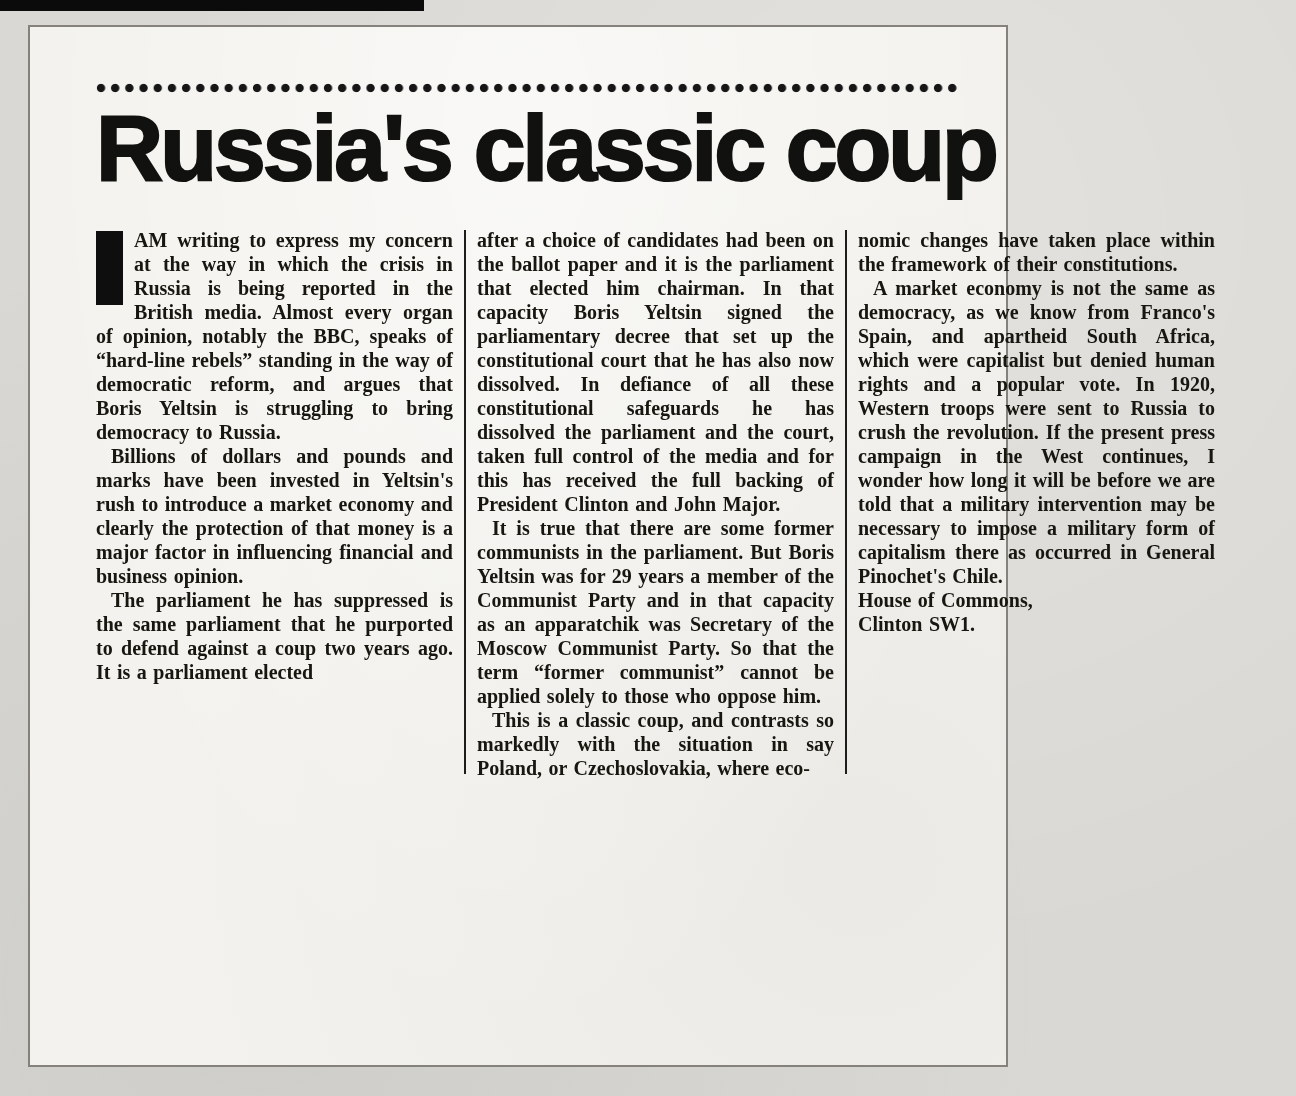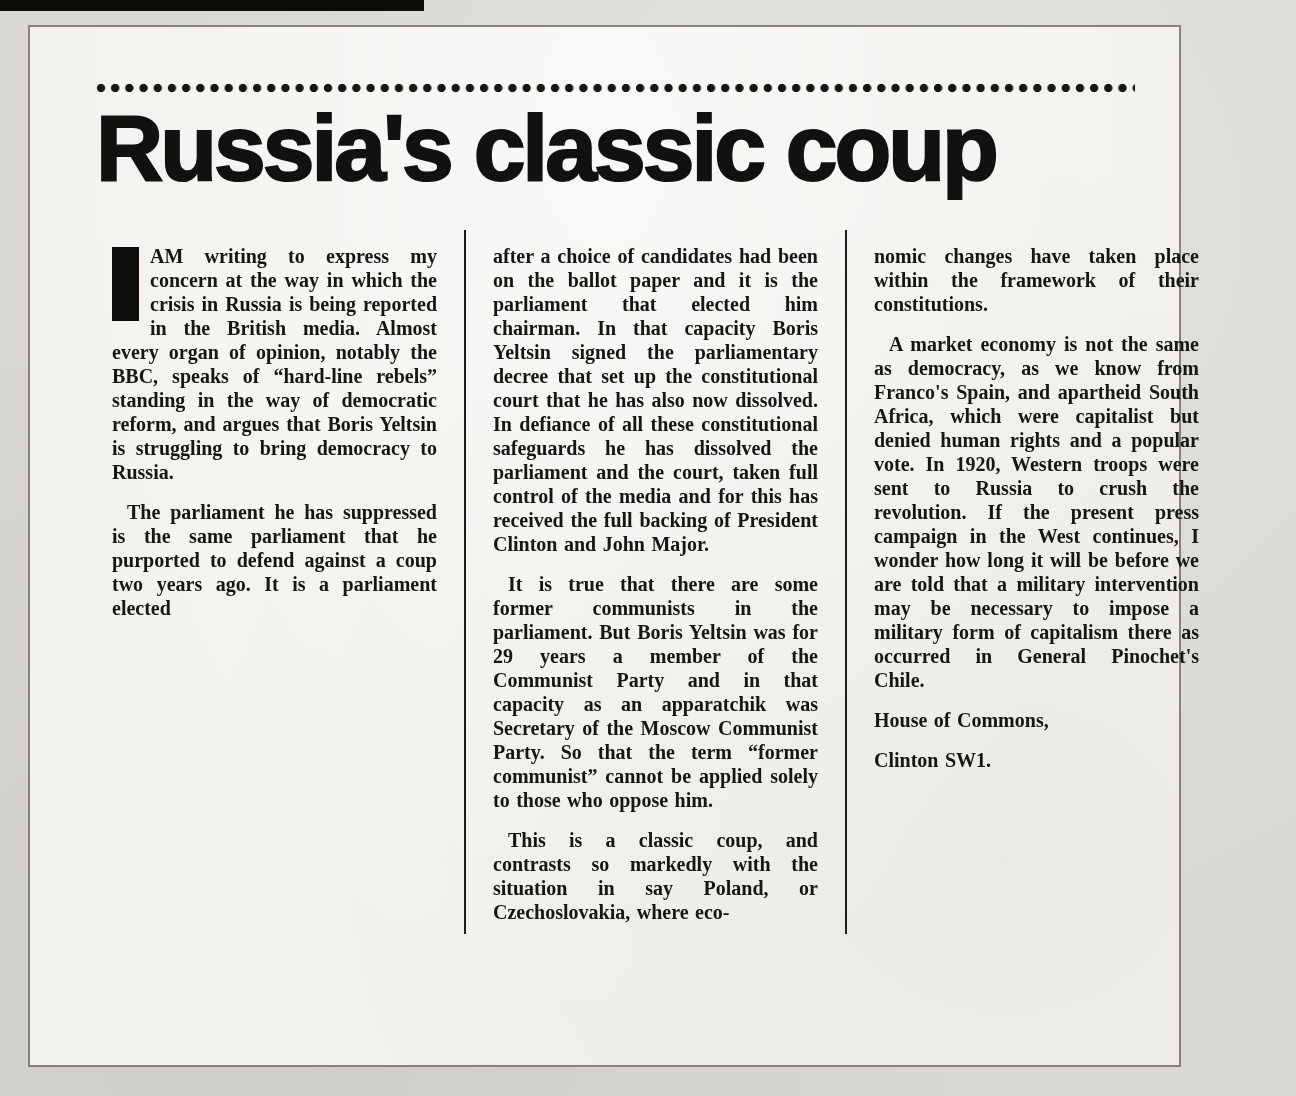--- a/index.html
+++ b/index.html
@@ -20,21 +20,21 @@
   .artifact-strip {
     position: absolute;
     left: 0; top: 0;
     width: 424px; height: 11px;
     background: #0b0b0b;
     z-index: 3;
   }
   .paper {
     position: absolute;
     left: 28px; top: 25px;
-    width: 1153px; height: 1042px;
+    width: 980px; height: 1042px;
     box-sizing: border-box;
     border: 2px solid #84827a;
     background:
       radial-gradient(ellipse at 50% 10%, rgba(255,255,255,0.5), rgba(0,0,0,0) 70%),
       radial-gradient(ellipse at 85% 80%, rgba(120,118,110,0.07), rgba(0,0,0,0) 60%),
       #f3f2ee;
     padding: 56px 44px 0 66px;
   }
   .dotted {
     height: 11px;
@@ -68,21 +68,21 @@
     text-align: justify;
     word-spacing: 1.5px;
   }
   .rule {
     flex: 0 0 2px;
     width: 2px;
     background: #1d1d1b;
     margin: 2px 11px 6px 11px;
   }
   .col p {
-    margin: 16px;
+    margin: 0;
     text-indent: 15px;
   }
   .col p.flush { text-indent: 0; }
   .dropcap {
     float: left;
     width: 27px; height: 74px;
     margin: 3px 11px 2px 0;
     background: #0e0e0e;
     color: #0e0e0e;
     overflow: hidden;
@@ -104,20 +104,21 @@
 
     <h1 class="headline">Russia's classic coup</h1>
 
     <div class="cols">
 
       <div class="col">
         <p class="flush">
           <span class="dropcap">I</span>
           <span>AM writing to express my concern at the way in which the crisis in Russia is being reported in the British media. Almost every organ of opinion, notably the BBC, speaks of “hard-line rebels” standing in the way of democratic reform, and argues that Boris Yeltsin is struggling to bring democracy to Russia.</span>
         </p>
+        <p>Billions of dollars and pounds and marks have been invested in Yeltsin's rush to introduce a market economy and clearly the protection of that money is a major factor in influencing financial and business opinion.</p>
         <p>The parliament he has suppressed is the same parliament that he purported to defend against a coup two years ago. It is a parliament elected</p>
       </div>
 
       <div class="rule"></div>
 
       <div class="col">
         <p class="flush">after a choice of candidates had been on the ballot paper and it is the parliament that elected him chairman. In that capacity Boris Yeltsin signed the parliamentary decree that set up the constitutional court that he has also now dissolved. In defiance of all these constitutional safeguards he has dissolved the parliament and the court, taken full control of the media and for this has received the full backing of President Clinton and John Major.</p>
         <p>It is true that there are some former communists in the parliament. But Boris Yeltsin was for 29 years a member of the Communist Party and in that capacity as an apparatchik was Secretary of the Moscow Communist Party. So that the term “former communist” cannot be applied solely to those who oppose him.</p>
         <p>This is a classic coup, and contrasts so markedly with the situation in say Poland, or Czechoslovakia, where eco-</p>
       </div>

